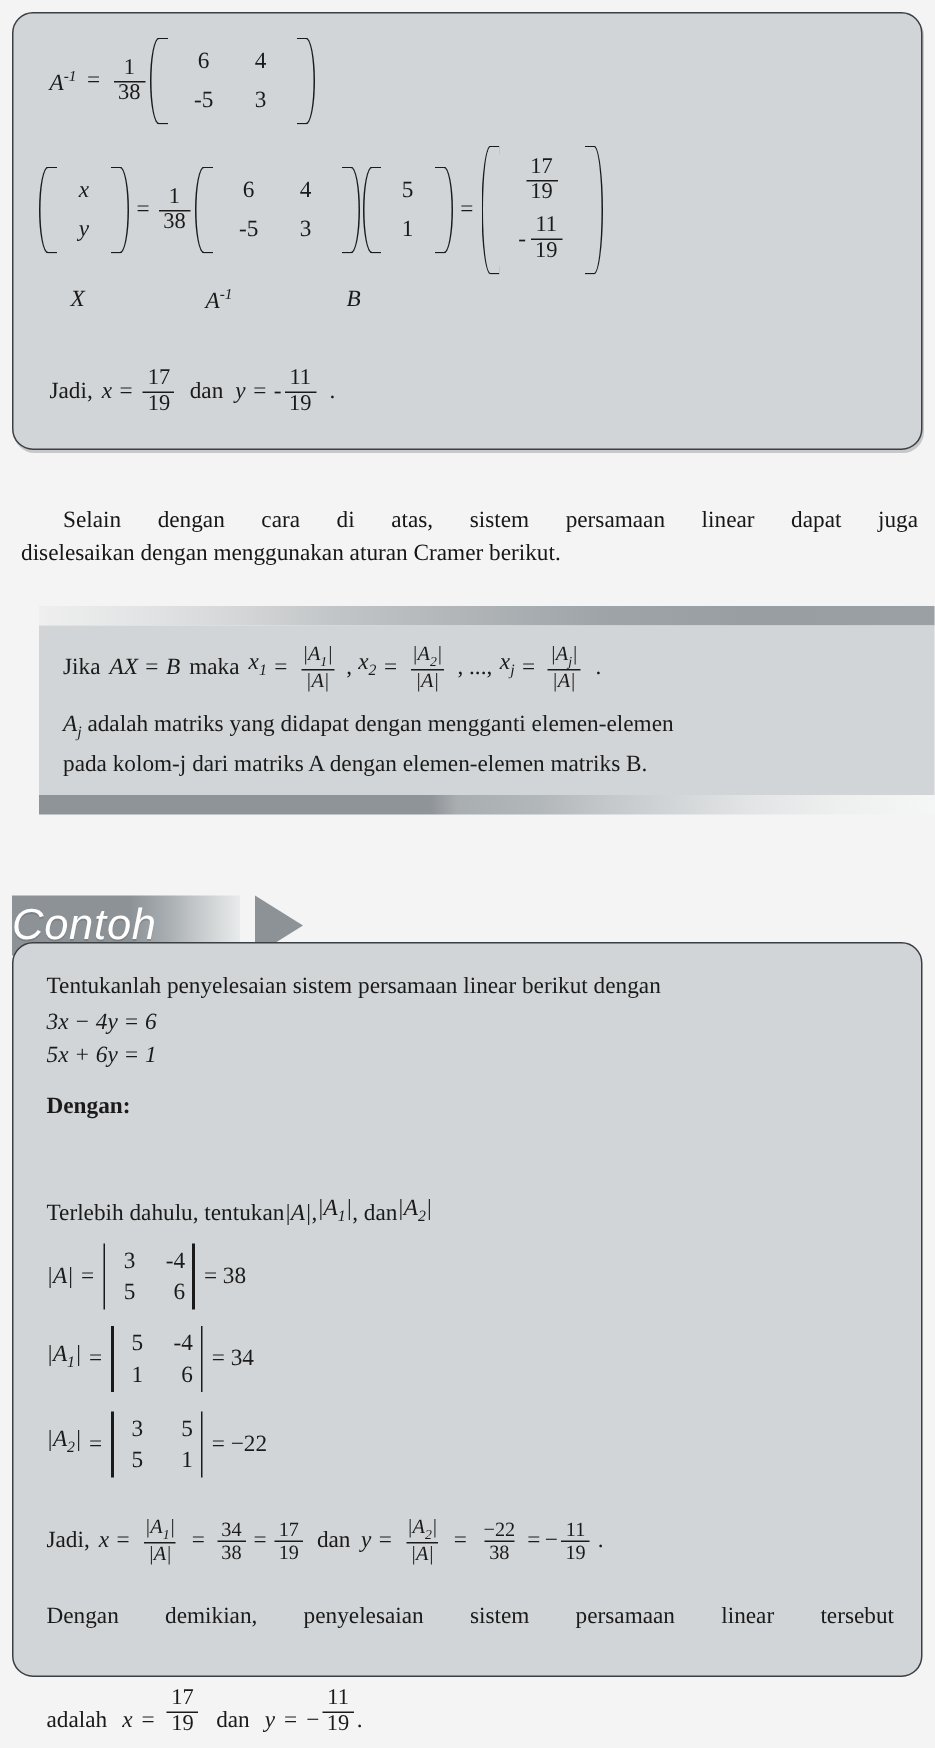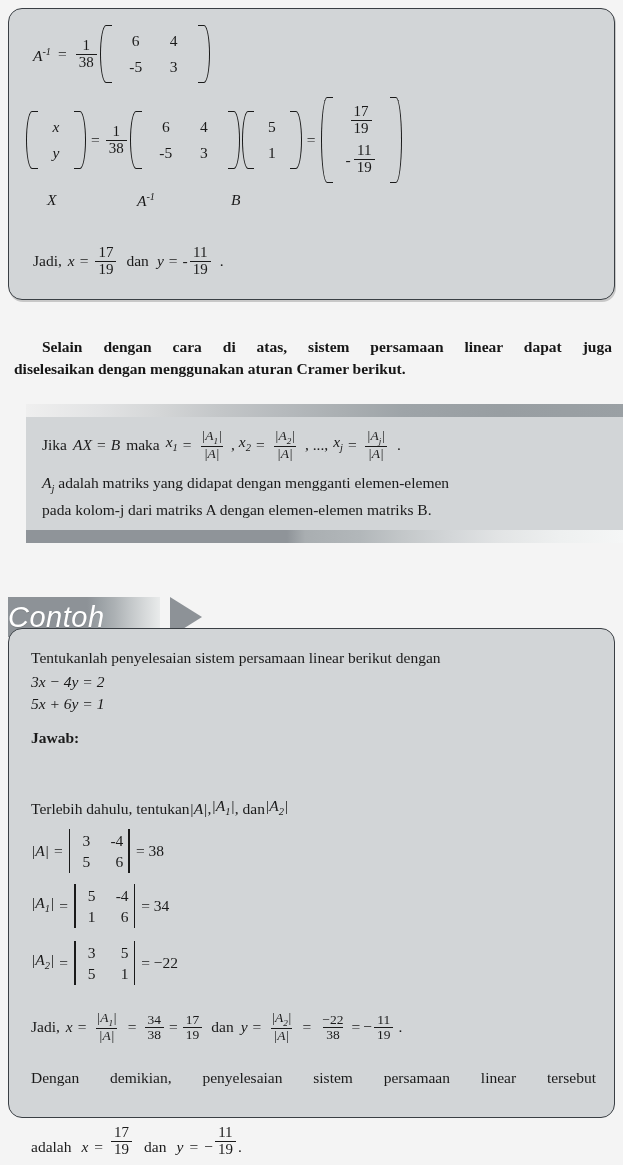--- a/index.html
+++ b/index.html
@@ -212,21 +212,21 @@
       <span style="margin:0 5px;">=</span>
       <span>-</span>
       <span class="frac">
         <span class="num">11</span>
         <span class="den">19</span>
       </span>
       <span style="margin-left:7px;">.</span>
     </div>
   </div>
 
-  <div class="para" style="left:14px;top:336px;width:598px;font-weight:bold;">
+  <div class="para" style="left:14px;top:336px;width:598px;">
     <div style="text-align:justify;text-align-last:justify;">
       <span class="indent"></span><span>Selain dengan cara di atas, sistem persamaan linear dapat juga</span>
     </div>
     <div>diselesaikan dengan  menggunakan aturan Cramer berikut.</div>
   </div>
 
   <div class="rulebox" style="top:404px;margin-left:18px;">
     <div class="band top"></div>
     <div class="rulebody">
 
@@ -273,23 +273,23 @@
     <div class="contoh-band">
       <span class="contoh-label">Contoh</span>
     </div>
     <div class="contoh-arrow"></div>
   </div>
 
   <div class="box" style="left:8px;top:628px;width:607px;height:490px;">
 
     <div style="position:absolute;left:22px;top:18px;width:560px;">
       <div class="eqline">Tentukanlah penyelesaian sistem persamaan linear berikut dengan</div>
-      <div class="eqline m" style="margin-top:2px;">3x − 4y = 2</div>
+      <div class="eqline m" style="margin-top:2px;">3x − 4y = 6</div>
       <div class="eqline m">5x + 6y = 1</div>
-      <div class="eqline bold" style="margin-top:12px;">Jawab:</div>
+      <div class="eqline bold" style="margin-top:12px;">Dengan:</div>
     </div>
 
     <div class="eqline" style="position:absolute;left:22px;top:166px;display:flex;align-items:center;justify-content:flex-end;">
       <span>Terlebih dahulu, tentukan </span>
       <span class="m abs">|A|</span>
       <span>, </span>
       <span class="m abs"><span>|A</span><sub>1</sub><span>|</span></span>
       <span>, dan </span>
       <span class="m abs"><span>|A</span><sub>2</sub><span>|</span></span>
     </div>

